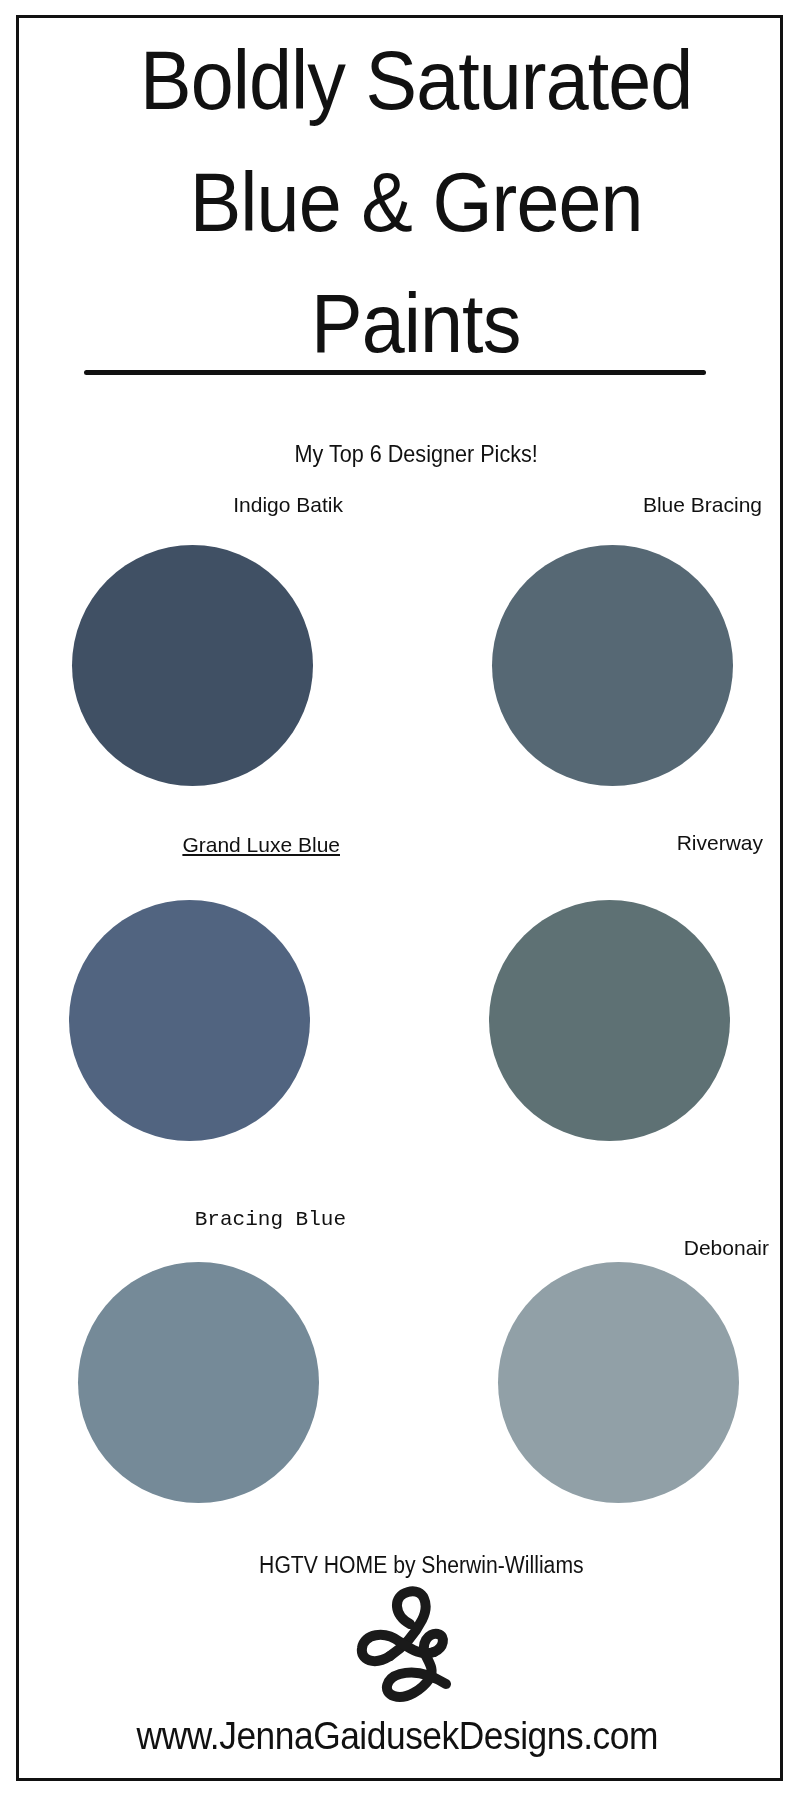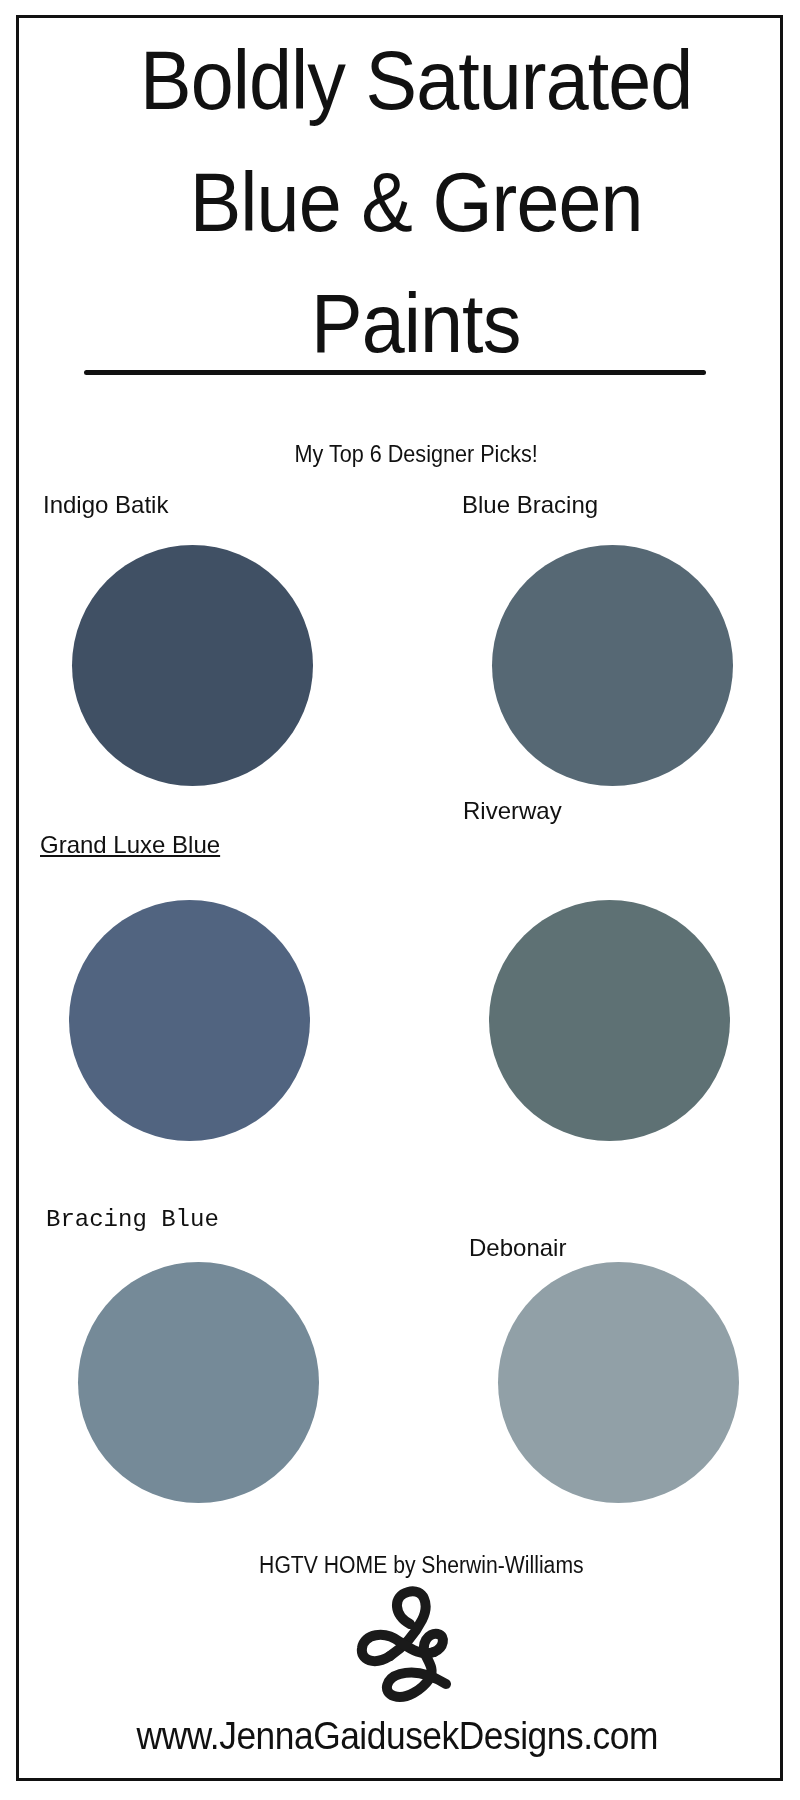--- a/index.html
+++ b/index.html
@@ -6,21 +6,21 @@
   body { width: 800px; height: 1800px; position: relative; overflow: hidden;
          font-family: "Liberation Sans", "DejaVu Sans", sans-serif; color: #111111; }
   .frame { position: absolute; left: 16px; top: 15px; width: 761px; height: 1760px;
            border: 3px solid #111111; background: #ffffff; }
   .abs { position: absolute; left: 0; width: 800px; text-align: center; white-space: nowrap; padding-left: 16px; }
   .title-line { font-size: 84px; line-height: 100px; letter-spacing: -1px; }
   .sq { display: inline-block; transform-origin: center; }
   .underline { position: absolute; left: 84px; width: 622px; top: 370px; height: 5px;
                background: #111111; border-radius: 3px; }
   .subtitle { font-size: 24px; line-height: 40px; margin-top: 32px; }
-  .swatch-label { position: absolute; width: 300px; text-align: left; font-size: 24px;
+  .swatch-label { position: absolute; width: 300px; text-align: right; font-size: 21px;
                   line-height: 30px; white-space: nowrap; }
   .swatch { position: absolute; width: 241px; height: 241px; border-radius: 50%; }
   .brand { font-size: 23px; line-height: 28px; }
   .logo { position: absolute; left: 350px; top: 1586px; width: 110px; height: 118px; }
   .website { font-size: 38px; line-height: 44px; letter-spacing: -0.5px; }
 </style>
 </head>
 <body>
 
 <div class="frame"></div>
@@ -43,21 +43,21 @@
 
 <div class="swatch-label" style="left:43px; top:490px;">Indigo Batik</div>
 <div class="swatch" style="left: 72px; top: 545px; background: rgb(64, 80, 100);"></div>
 
 <div class="swatch-label" style="left:462px; top:490px;">Blue Bracing</div>
 <div class="swatch" style="left: 492px; top: 545px; background: rgb(86, 104, 116);"></div>
 
 <div class="swatch-label" style="left:40px; top:830px;text-decoration:underline;">Grand Luxe Blue</div>
 <div class="swatch" style="left: 69px; top: 900px; background: rgb(81, 100, 128);"></div>
 
-<div class="swatch-label" style="left:463px; top:796px;">Riverway</div>
+<div class="swatch-label" style="left:463px; top:828px;">Riverway</div>
 <div class="swatch" style="left: 489px; top: 900px; background: rgb(94, 113, 116);"></div>
 
 <div class="swatch-label" style="left:46px; top:1205px;font-family:Liberation Mono, monospace;">Bracing Blue</div>
 <div class="swatch" style="left: 78px; top: 1262px; background: rgb(117, 138, 152);"></div>
 
 <div class="swatch-label" style="left:469px; top:1205px;margin-top:28px;">Debonair</div>
 <div class="swatch" style="left: 498px; top: 1262px; background: rgb(145, 160, 167);"></div>
 
 <div class="abs brand" style="top:1551px; left:5px;">
   <span class="sq" style="transform:scaleX(0.92);">HGTV HOME by Sherwin-Williams</span>

